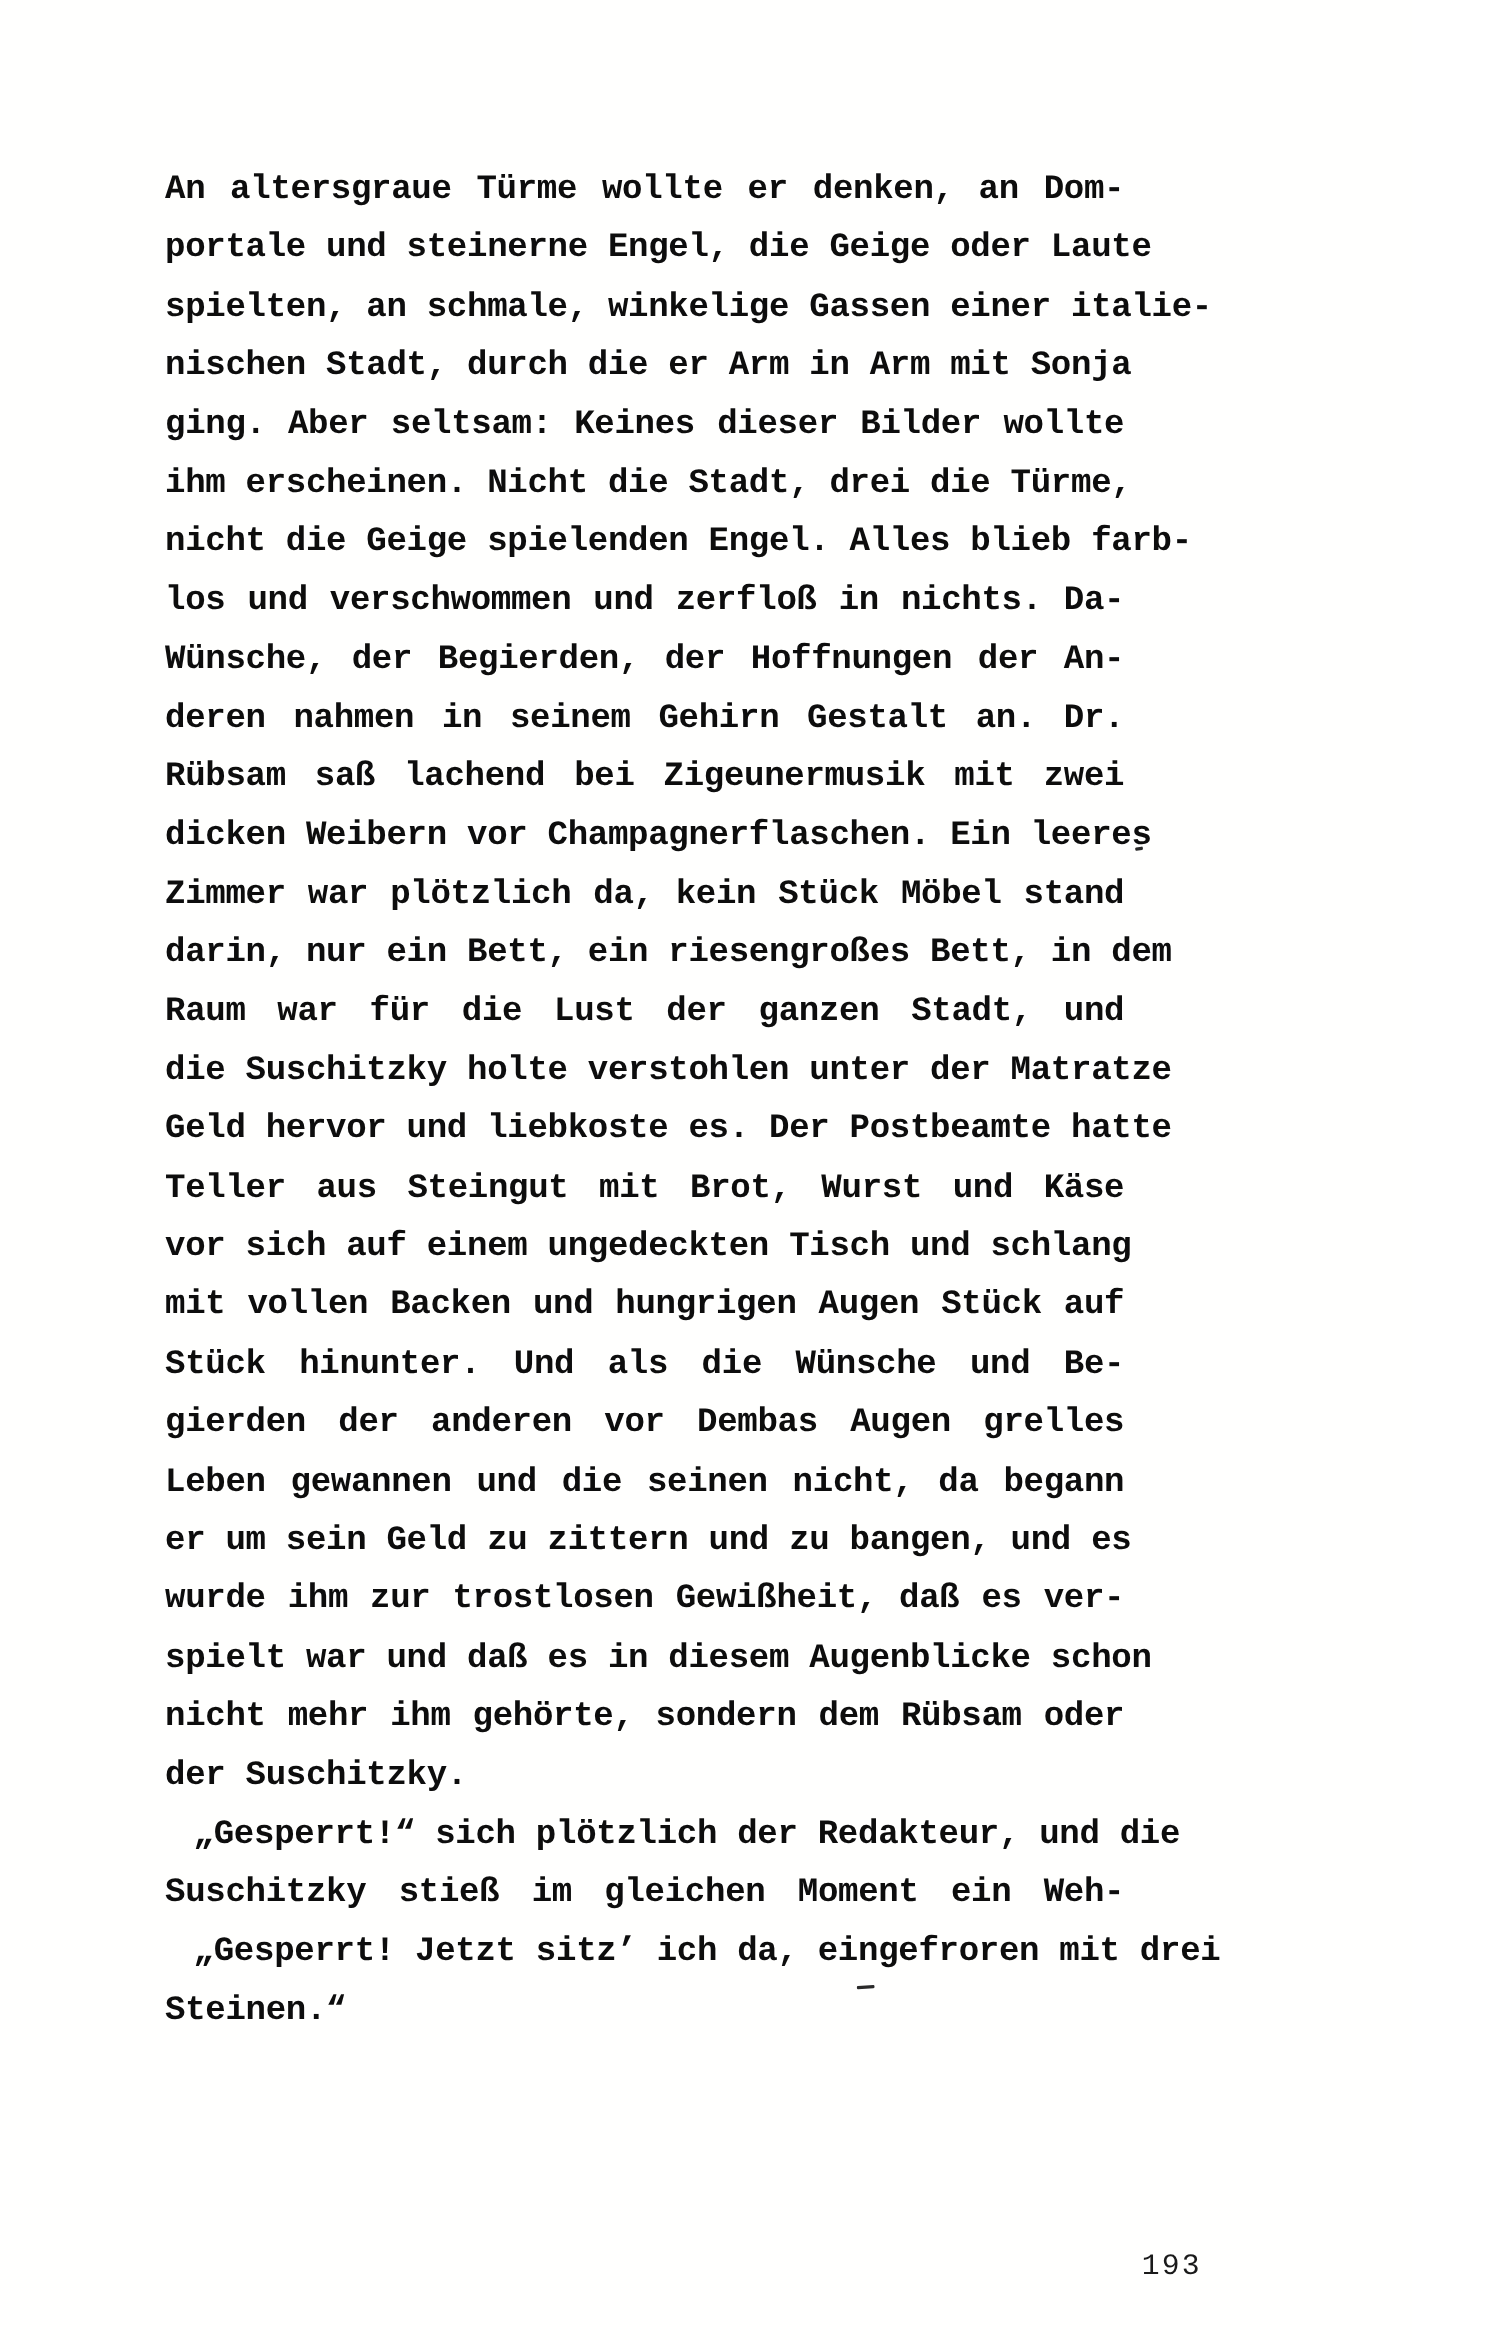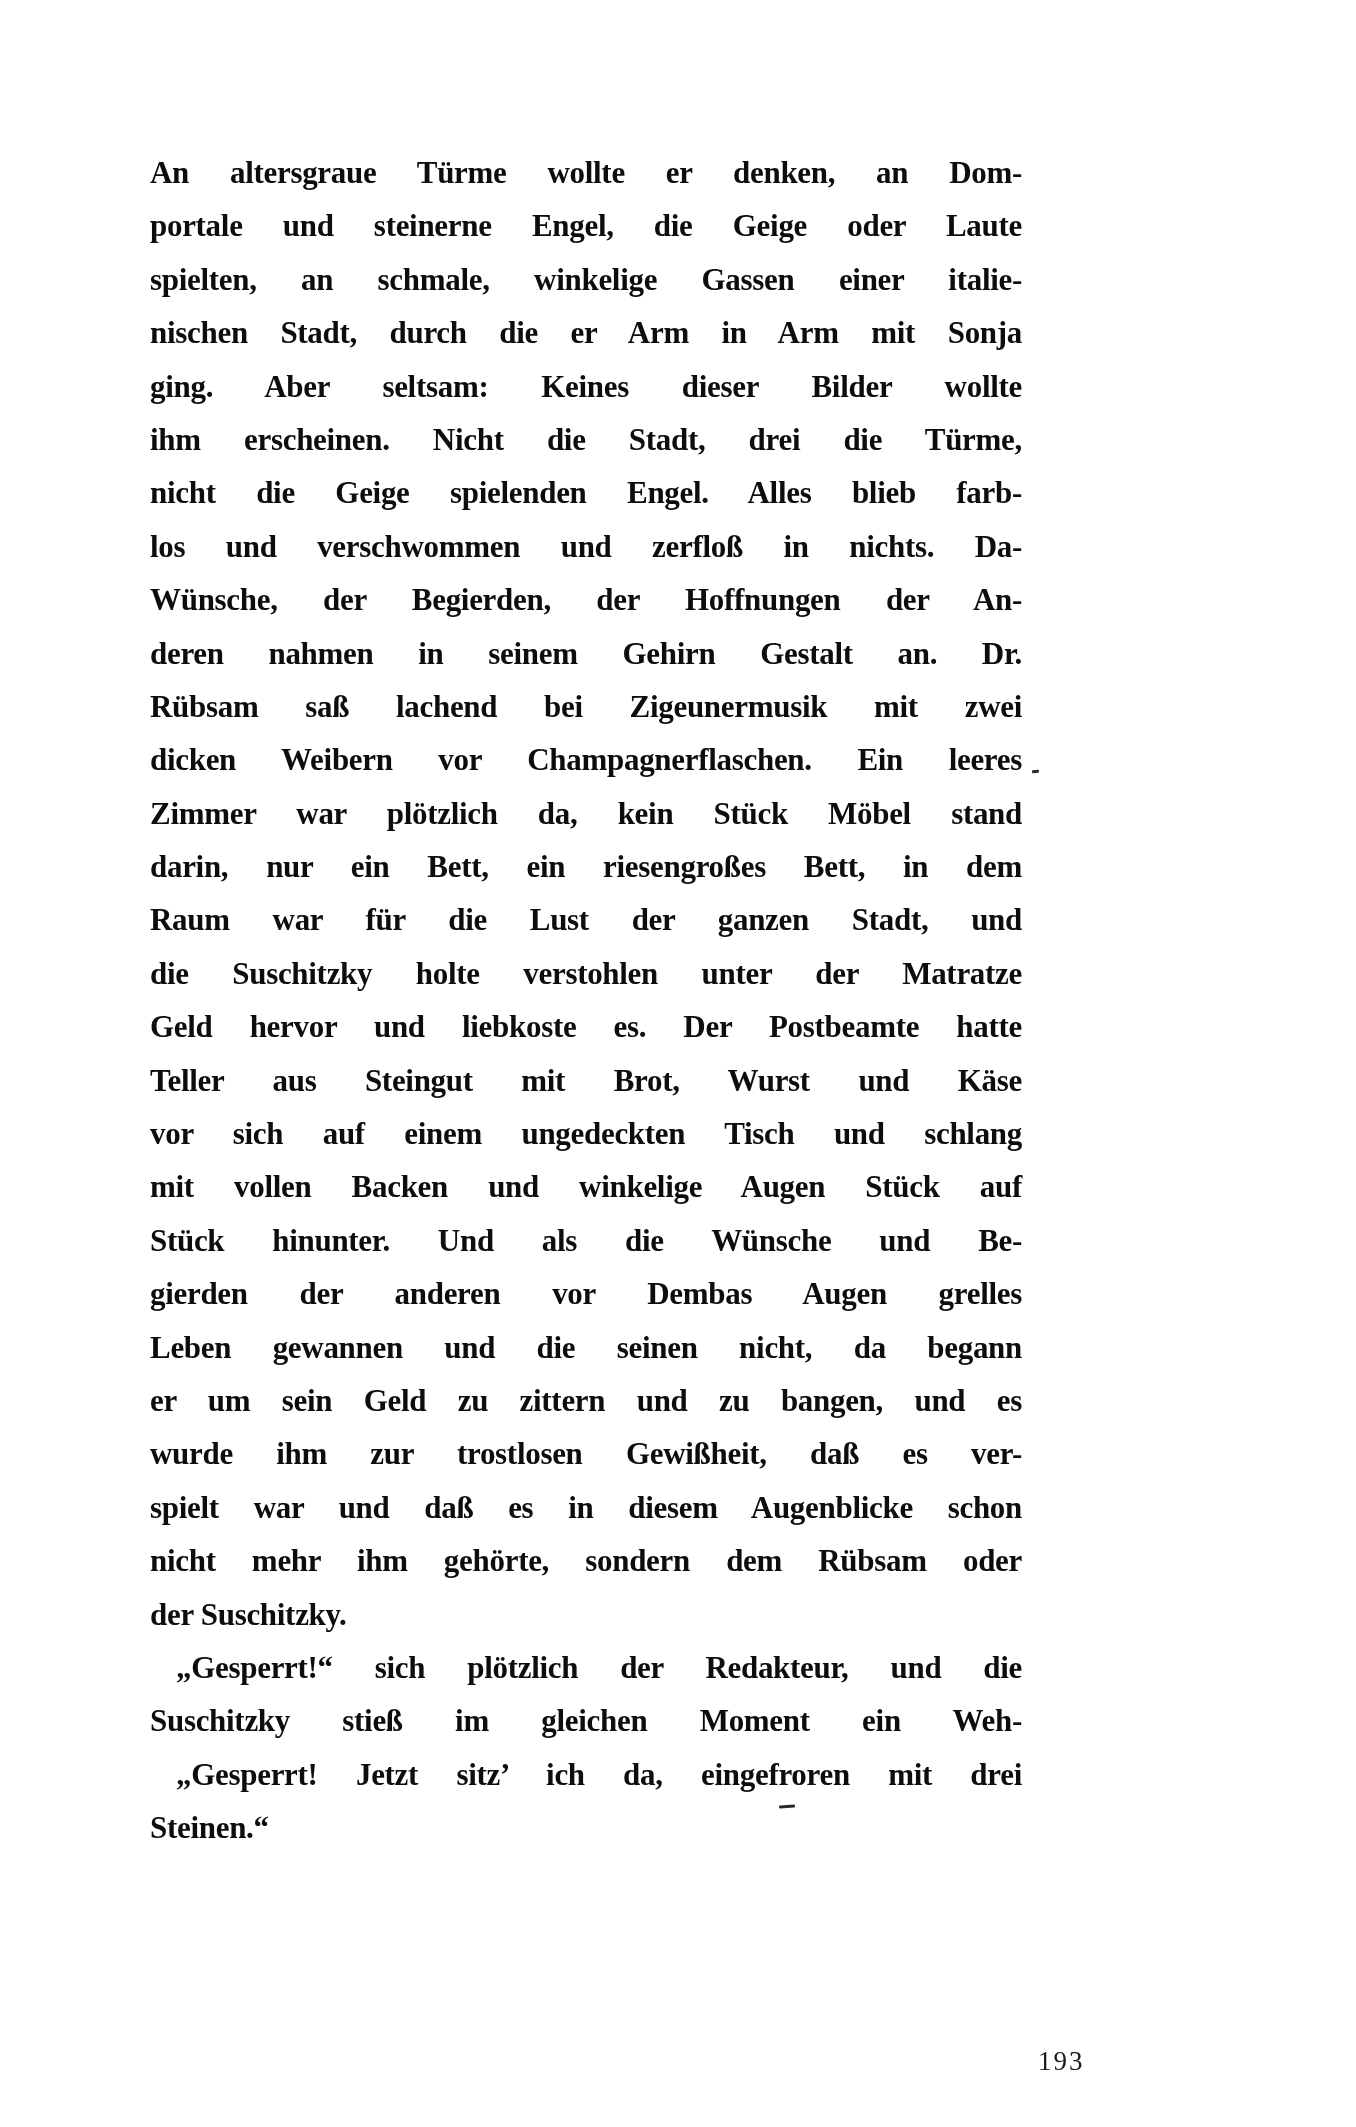--- a/index.html
+++ b/index.html
@@ -6,21 +6,21 @@
     margin: 0;
     padding: 0;
     background: #ffffff;
   }
   .page {
     position: relative;
     width: 1284px;
     height: 2127px;
     background: #fffffe;
     overflow: hidden;
-    font-family: Liberation Serif, serif;
+    font-family: Liberation Mono, monospace;
     color: #0d0d0d;
   }
   .textblock {
     position: absolute;
     left: 150px;
     top: 146px;
     width: 872px;
   }
   .line {
     height: 53.4px;
@@ -77,21 +77,21 @@
     <div class="line">deren nahmen in seinem Gehirn Gestalt an. Dr.</div>
     <div class="line">Rübsam saß lachend bei Zigeunermusik mit zwei</div>
     <div class="line">dicken Weibern vor Champagnerflaschen. Ein leeres</div>
     <div class="line">Zimmer war plötzlich da, kein Stück Möbel stand</div>
     <div class="line">darin, nur ein Bett, ein riesengroßes Bett, in dem</div>
     <div class="line">Raum war für die Lust der ganzen Stadt, und</div>
     <div class="line">die Suschitzky holte verstohlen unter der Matratze</div>
     <div class="line">Geld hervor und liebkoste es. Der Postbeamte hatte</div>
     <div class="line">Teller aus Steingut mit Brot, Wurst und Käse</div>
     <div class="line">vor sich auf einem ungedeckten Tisch und schlang</div>
-    <div class="line">mit vollen Backen und winkelige Augen Stück auf</div>
+    <div class="line">mit vollen Backen und hungrigen Augen Stück auf</div>
     <div class="line">Stück hinunter. Und als die Wünsche und Be-</div>
     <div class="line">gierden der anderen vor Dembas Augen grelles</div>
     <div class="line">Leben gewannen und die seinen nicht, da begann</div>
     <div class="line">er um sein Geld zu zittern und zu bangen, und es</div>
     <div class="line">wurde ihm zur trostlosen Gewißheit, daß es ver-</div>
     <div class="line">spielt war und daß es in diesem Augenblicke schon</div>
     <div class="line">nicht mehr ihm gehörte, sondern dem Rübsam oder</div>
     <div class="line short">der Suschitzky.</div>
     <div class="line indent">„Gesperrt!“ sich plötzlich der Redakteur, und die</div>
     <div class="line">Suschitzky stieß im gleichen Moment ein Weh-</div>

